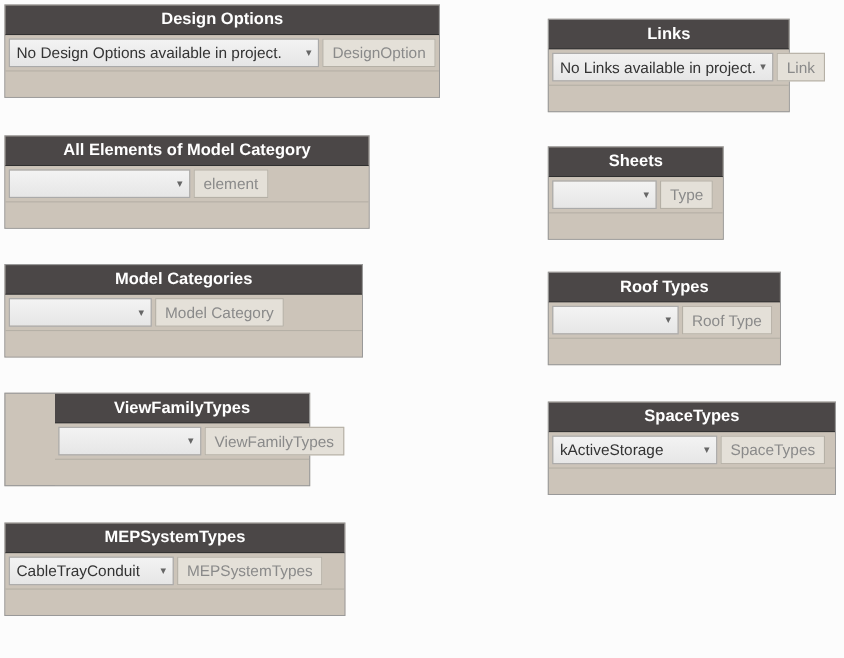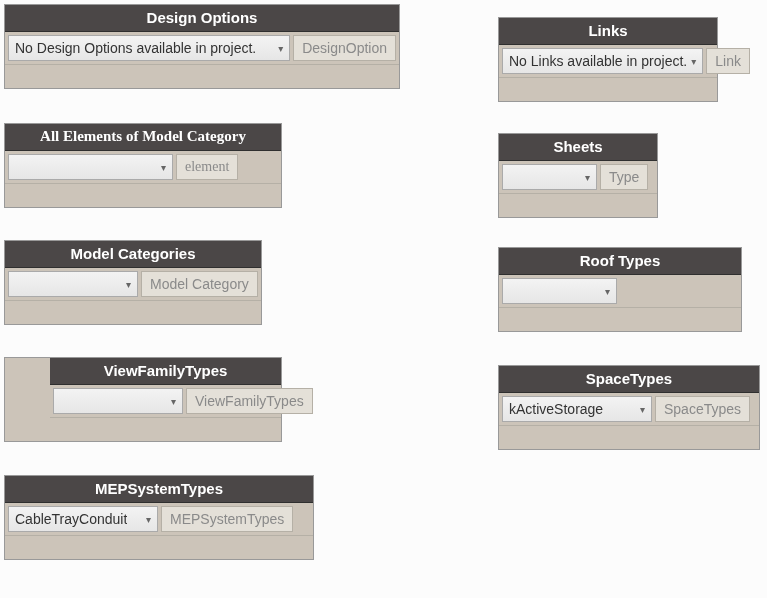--- a/index.html
+++ b/index.html
@@ -92,21 +92,21 @@
   <div class="node-row">
     <div class="dropdown">
       <span class="dropdown-text">No Links available in project.</span>
       <span class="chev">▾</span>
     </div>
     <div class="out-label">Link</div>
   </div>
   <div class="node-footer"></div>
 </div>
 
-<div class="node" style="left:4px; top:123px; width:278px;font-family:Liberation Serif, serif;">
+<div class="node" style="left:4px; top:123px; width:332px;">
   <div class="node-header">All Elements of Model Category</div>
   <div class="node-row">
     <div class="dropdown" style="flex:0 0 165px;">
       <span class="dropdown-text"></span>
       <span class="chev">▾</span>
     </div>
     <div class="out-label">element</div>
   </div>
   <div class="node-footer"></div>
 </div>
@@ -116,39 +116,40 @@
   <div class="node-row">
     <div class="dropdown" style="flex:0 0 95px;">
       <span class="dropdown-text"></span>
       <span class="chev">▾</span>
     </div>
     <div class="out-label">Type</div>
   </div>
   <div class="node-footer"></div>
 </div>
 
-<div class="node" style="left:4px; top:240px; width:258px;">
+<div class="node" style="left:4px; top:240px; width:326px;">
   <div class="node-header">Model Categories</div>
   <div class="node-row">
     <div class="dropdown" style="flex:0 0 130px;">
       <span class="dropdown-text"></span>
       <span class="chev">▾</span>
     </div>
     <div class="out-label">Model Category</div>
   </div>
   <div class="node-footer"></div>
 </div>
 
-<div class="node" style="left:498px; top:247px; width:244px;">
+<div class="node" style="left:498px; top:247px; width:212px;">
   <div class="node-header">Roof Types</div>
   <div class="node-row">
     <div class="dropdown" style="flex:0 0 115px;">
       <span class="dropdown-text"></span>
       <span class="chev">▾</span>
     </div>
+    <div class="out-label">Roof Type</div>
   </div>
   <div class="node-footer"></div>
 </div>
 
 <div class="node" style="left:4px; top:357px; width:278px;padding-left:45px;">
   <div class="node-header">ViewFamilyTypes</div>
   <div class="node-row">
     <div class="dropdown" style="flex:0 0 130px;">
       <span class="dropdown-text"></span>
       <span class="chev">▾</span>

